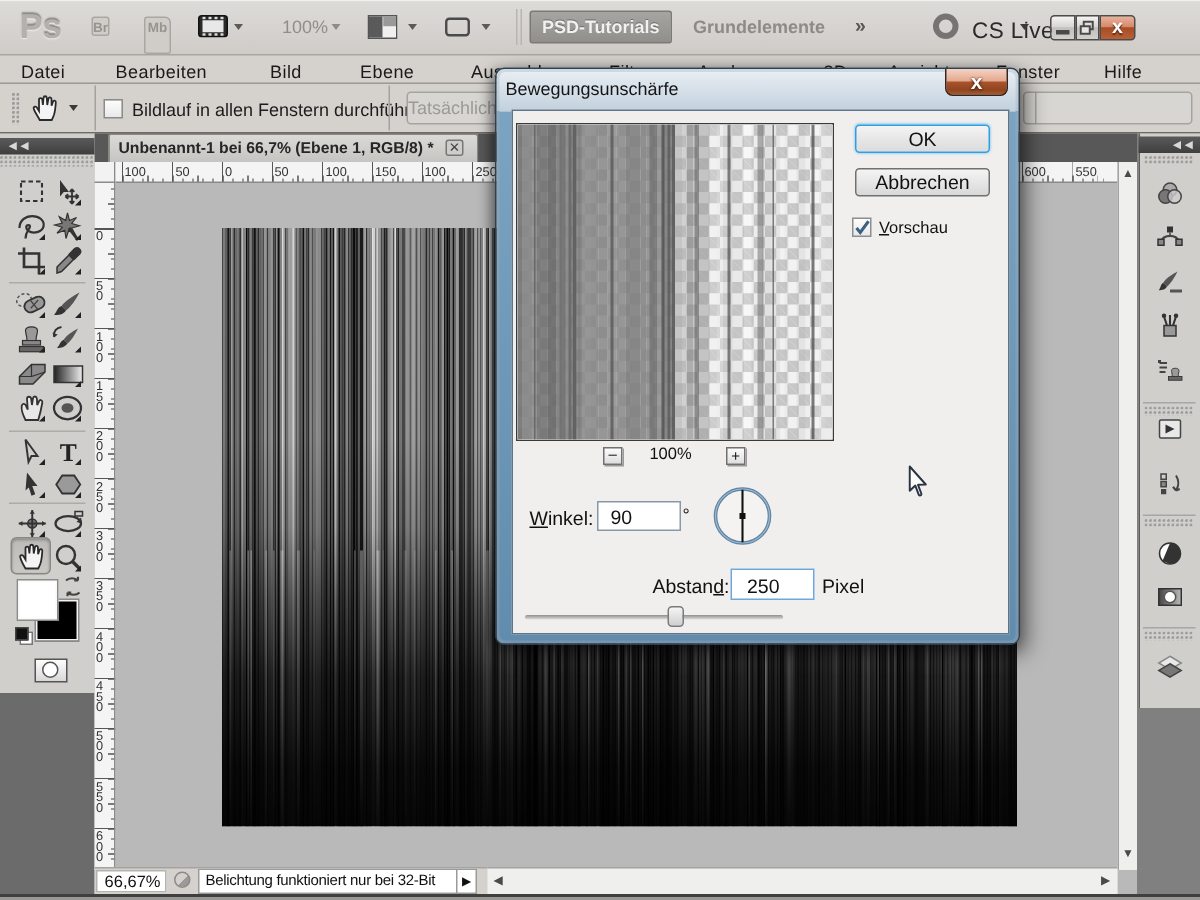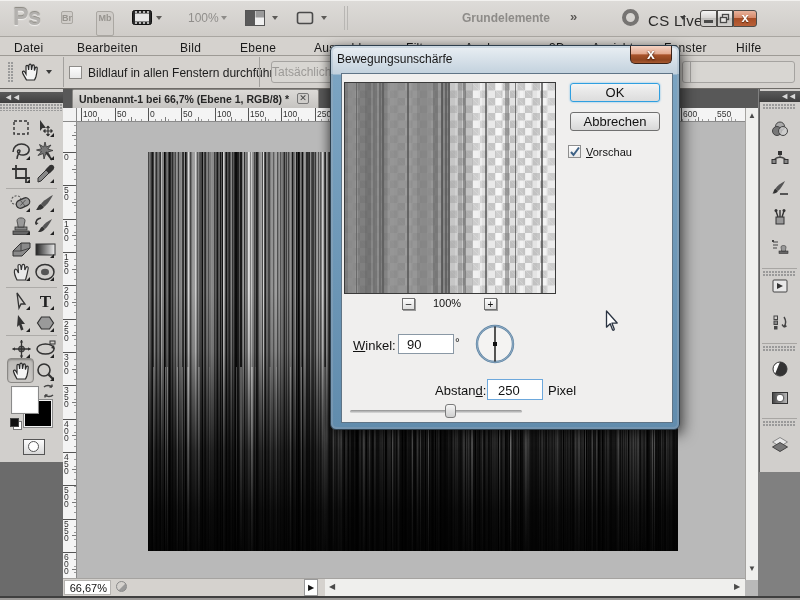--- a/index.html
+++ b/index.html
@@ -104,20 +104,21 @@
       <rect x="1" y="1" width="9" height="14" fill="#5a5a5a"></rect>
       <rect x="10.5" y="1" width="8.5" height="6.5" fill="#9a9a9a"></rect>
     </svg>
 <div class="ddarrow" style="left:272px;top:16px;"></div>
 <svg class="appico" style="left:295px;top:10px;" width="20" height="16">
       <rect x="2.5" y="2.5" width="15" height="11" rx="2" fill="none" stroke="#4a4a4a" stroke-width="1.6"></rect>
     </svg>
 <div class="ddarrow" style="left:321px;top:16px;"></div>
 <div class="abs" style="left:344px;top:6px;width:1px;height:24px;background:#b8b6b3;"></div>
 <div class="abs" style="left:347px;top:6px;width:1px;height:24px;background:#b8b6b3;"></div>
+<div class="abs" id="wsbtn">PSD-Tutorials</div>
 <div class="abs" id="ws2">Grundelemente</div>
 <div class="abs" id="chev">»</div>
 <div class="abs" id="cslivering"></div>
 <div class="abs" id="cslive">CS Live</div>
 <div class="ddarrow" style="left:680px;top:16px;border-top-color:#3a3a3a;"></div>
 <div class="winbtn" id="btnmin"></div>
 <div class="winbtn" id="btnrest"></div>
 <div class="winbtn" id="btnclose"></div>
 <div class="abs" style="left:704px;top:20px;width:9px;height:3px;background:#4a4a49;"></div>
 <svg class="abs" style="left:719px;top:13px;" width="12" height="11">
@@ -742,20 +743,21 @@
 <div class="abs" id="vscroll"></div>
 <div class="scrarrow" style="left:748px;top:111px;">▲</div>
 <div class="scrarrow" style="left:748px;top:564px;">▼</div>
 
 <div class="abs" id="statusrow"></div>
 <div class="abs" id="hscrollbar"></div>
 <div class="scrarrow" style="left:329px;top:582px;">◀</div>
 <div class="scrarrow" style="left:734px;top:582px;">▶</div>
 <div class="abs" id="zoomfield">66,67%</div>
 <div class="abs" id="statico"></div>
+<div class="abs" id="statbox">Belichtung funktioniert nur bei 32-Bit</div>
 <div class="abs" id="statplay">▶</div>
 <div class="abs" id="bottomframe"></div>
 
 <svg class="tool" style="left:9px;top:117px;" width="25" height="22" viewBox="0 0 25 22">
       <rect x="5" y="4" width="14" height="13" fill="none" stroke="#333" stroke-width="1.4" stroke-dasharray="3 2"></rect>
     </svg>
     <svg class="tool" style="left:33px;top:117px;" width="25" height="22" viewBox="0 0 25 22">
       <path d="M7 3 L13 11 L9.5 11 L7 14 Z" fill="#333"></path>
       <path d="M15 9 L15 19 M10.5 14 L19.5 14 M15 9 L13.5 11 M15 9 L16.5 11 M15 19 L13.5 17 M15 19 L16.5 17 M10.5 14 L12.5 12.5 M10.5 14 L12.5 15.5 M19.5 14 L17.5 12.5 M19.5 14 L17.5 15.5" stroke="#333" stroke-width="1.2" fill="none"></path>
       <path d="M21 20 L17 20 L21 16 Z" fill="#222"></path>

